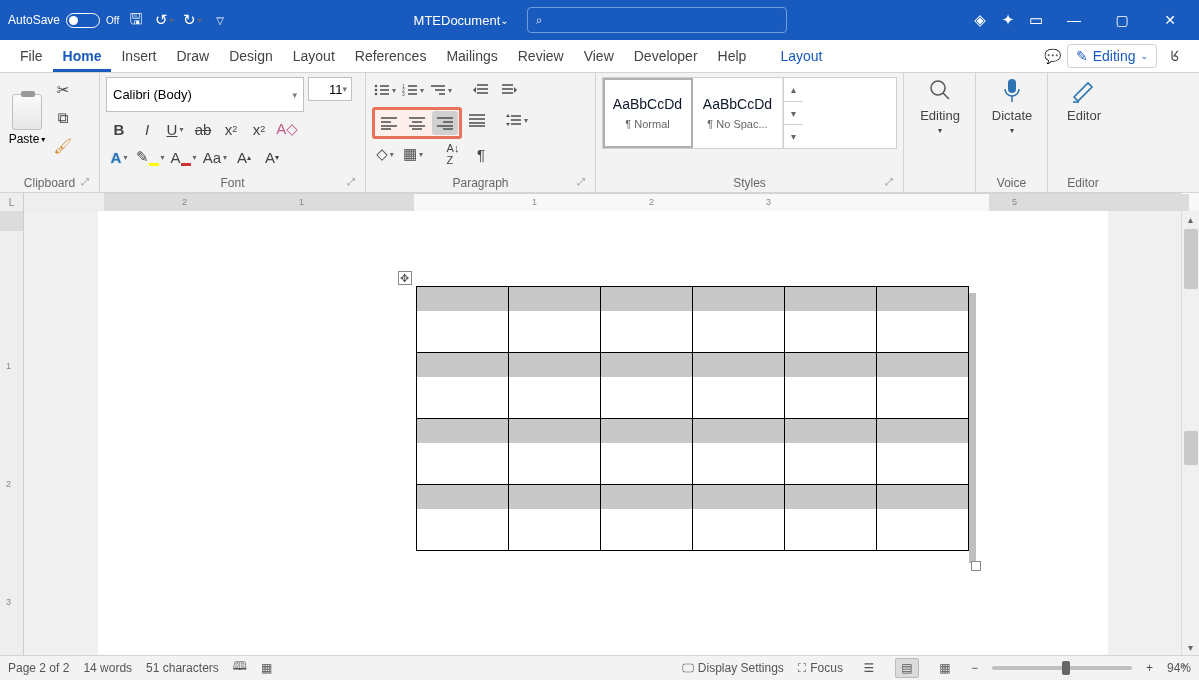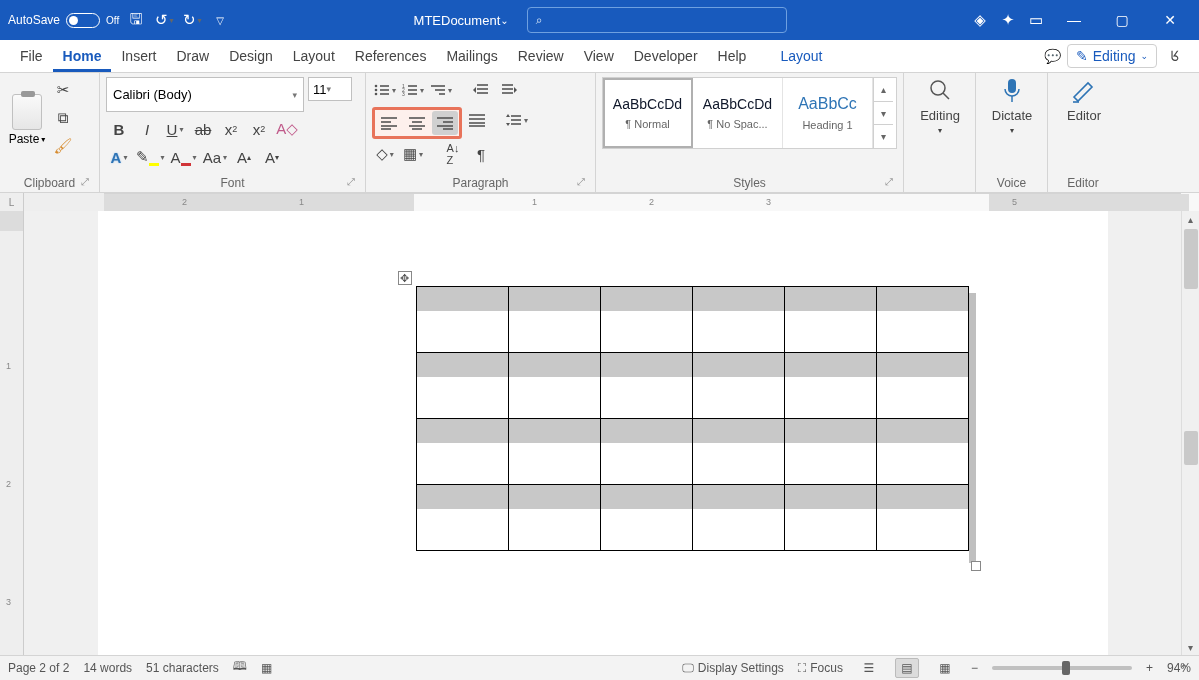--- a/index.html
+++ b/index.html
@@ -39,21 +39,21 @@
   .clipboard-body { display:flex; gap:2px; }
   .paste-big { width:42px; display:flex; flex-direction:column; align-items:center; justify-content:center; }
   .paste-big .paste-icon { width:30px; height:36px; border:1px solid #c0c0c0; border-radius:3px; background:linear-gradient(#fafafa,#e6e6e6); position:relative; margin-top:4px;}
   .paste-big .paste-icon::before{content:""; position:absolute; top:-4px; left:8px; width:14px; height:6px; background:#999; border-radius:2px;}
   .paste-big .lbl{ font-size:12px; margin-top:2px; display:flex; align-items:center; gap:2px;}
   .clip-col{ display:flex; flex-direction:column; gap:2px;}
 
   
   .font-group .top { display:flex; gap:4px; }
   .font-select { width:198px; height:35px; border:1px solid #c0c0c0; background:#fff; display:flex; align-items:center; padding:0 6px; font-size:13px; justify-content:space-between;}
-  .size-select { width:44px; height:24px; border:1px solid #c0c0c0; background:#fff; display:flex; align-items:center; padding:0 4px; font-size:13px; justify-content:flex-start;}
+  .size-select { width:44px; height:24px; border:1px solid #c0c0c0; background:#fff; display:flex; align-items:center; padding:0 4px; font-size:13px; justify-content:flex-end;}
   .font-group .mid, .font-group .bot { display:flex; gap:2px; }
 
   
   .para-group .row1, .para-group .row2, .para-group .row3 { display:flex; gap:2px; }
   .highlight-box { border:3px solid #e8735a; border-radius:3px; padding:1px; display:flex; gap:2px; background:#fdf0ec; }
   .align-btn { width:26px; height:24px; display:flex; align-items:center; justify-content:center; border-radius:3px; }
   .align-btn.sel { background:#d0d0d0; }
 
   svg.lines line{ stroke:#555; stroke-width:1.6; }
 
@@ -363,24 +363,20 @@
   <div class="group styles-group" style="width:308px">
     <div class="gallery">
       <div class="style-item selected">
         <div class="style-preview">AaBbCcDd</div>
         <div class="style-name">¶ Normal</div>
       </div>
       <div class="style-item">
         <div class="style-preview">AaBbCcDd</div>
         <div class="style-name">¶ No Spac...</div>
       </div>
-      <div class="style-item">
-        <div class="style-preview heading">AaBbCc</div>
-        <div class="style-name">Heading 1</div>
-      </div>
       <div class="gallery-scroll">
         <div>▴</div>
         <div>▾</div>
         <div style="border-bottom:none">▾</div>
       </div>
     </div>
     <div class="group-label">
         <span>Styles</span>
         <span class="group-launcher">⤢</span>
       </div>

